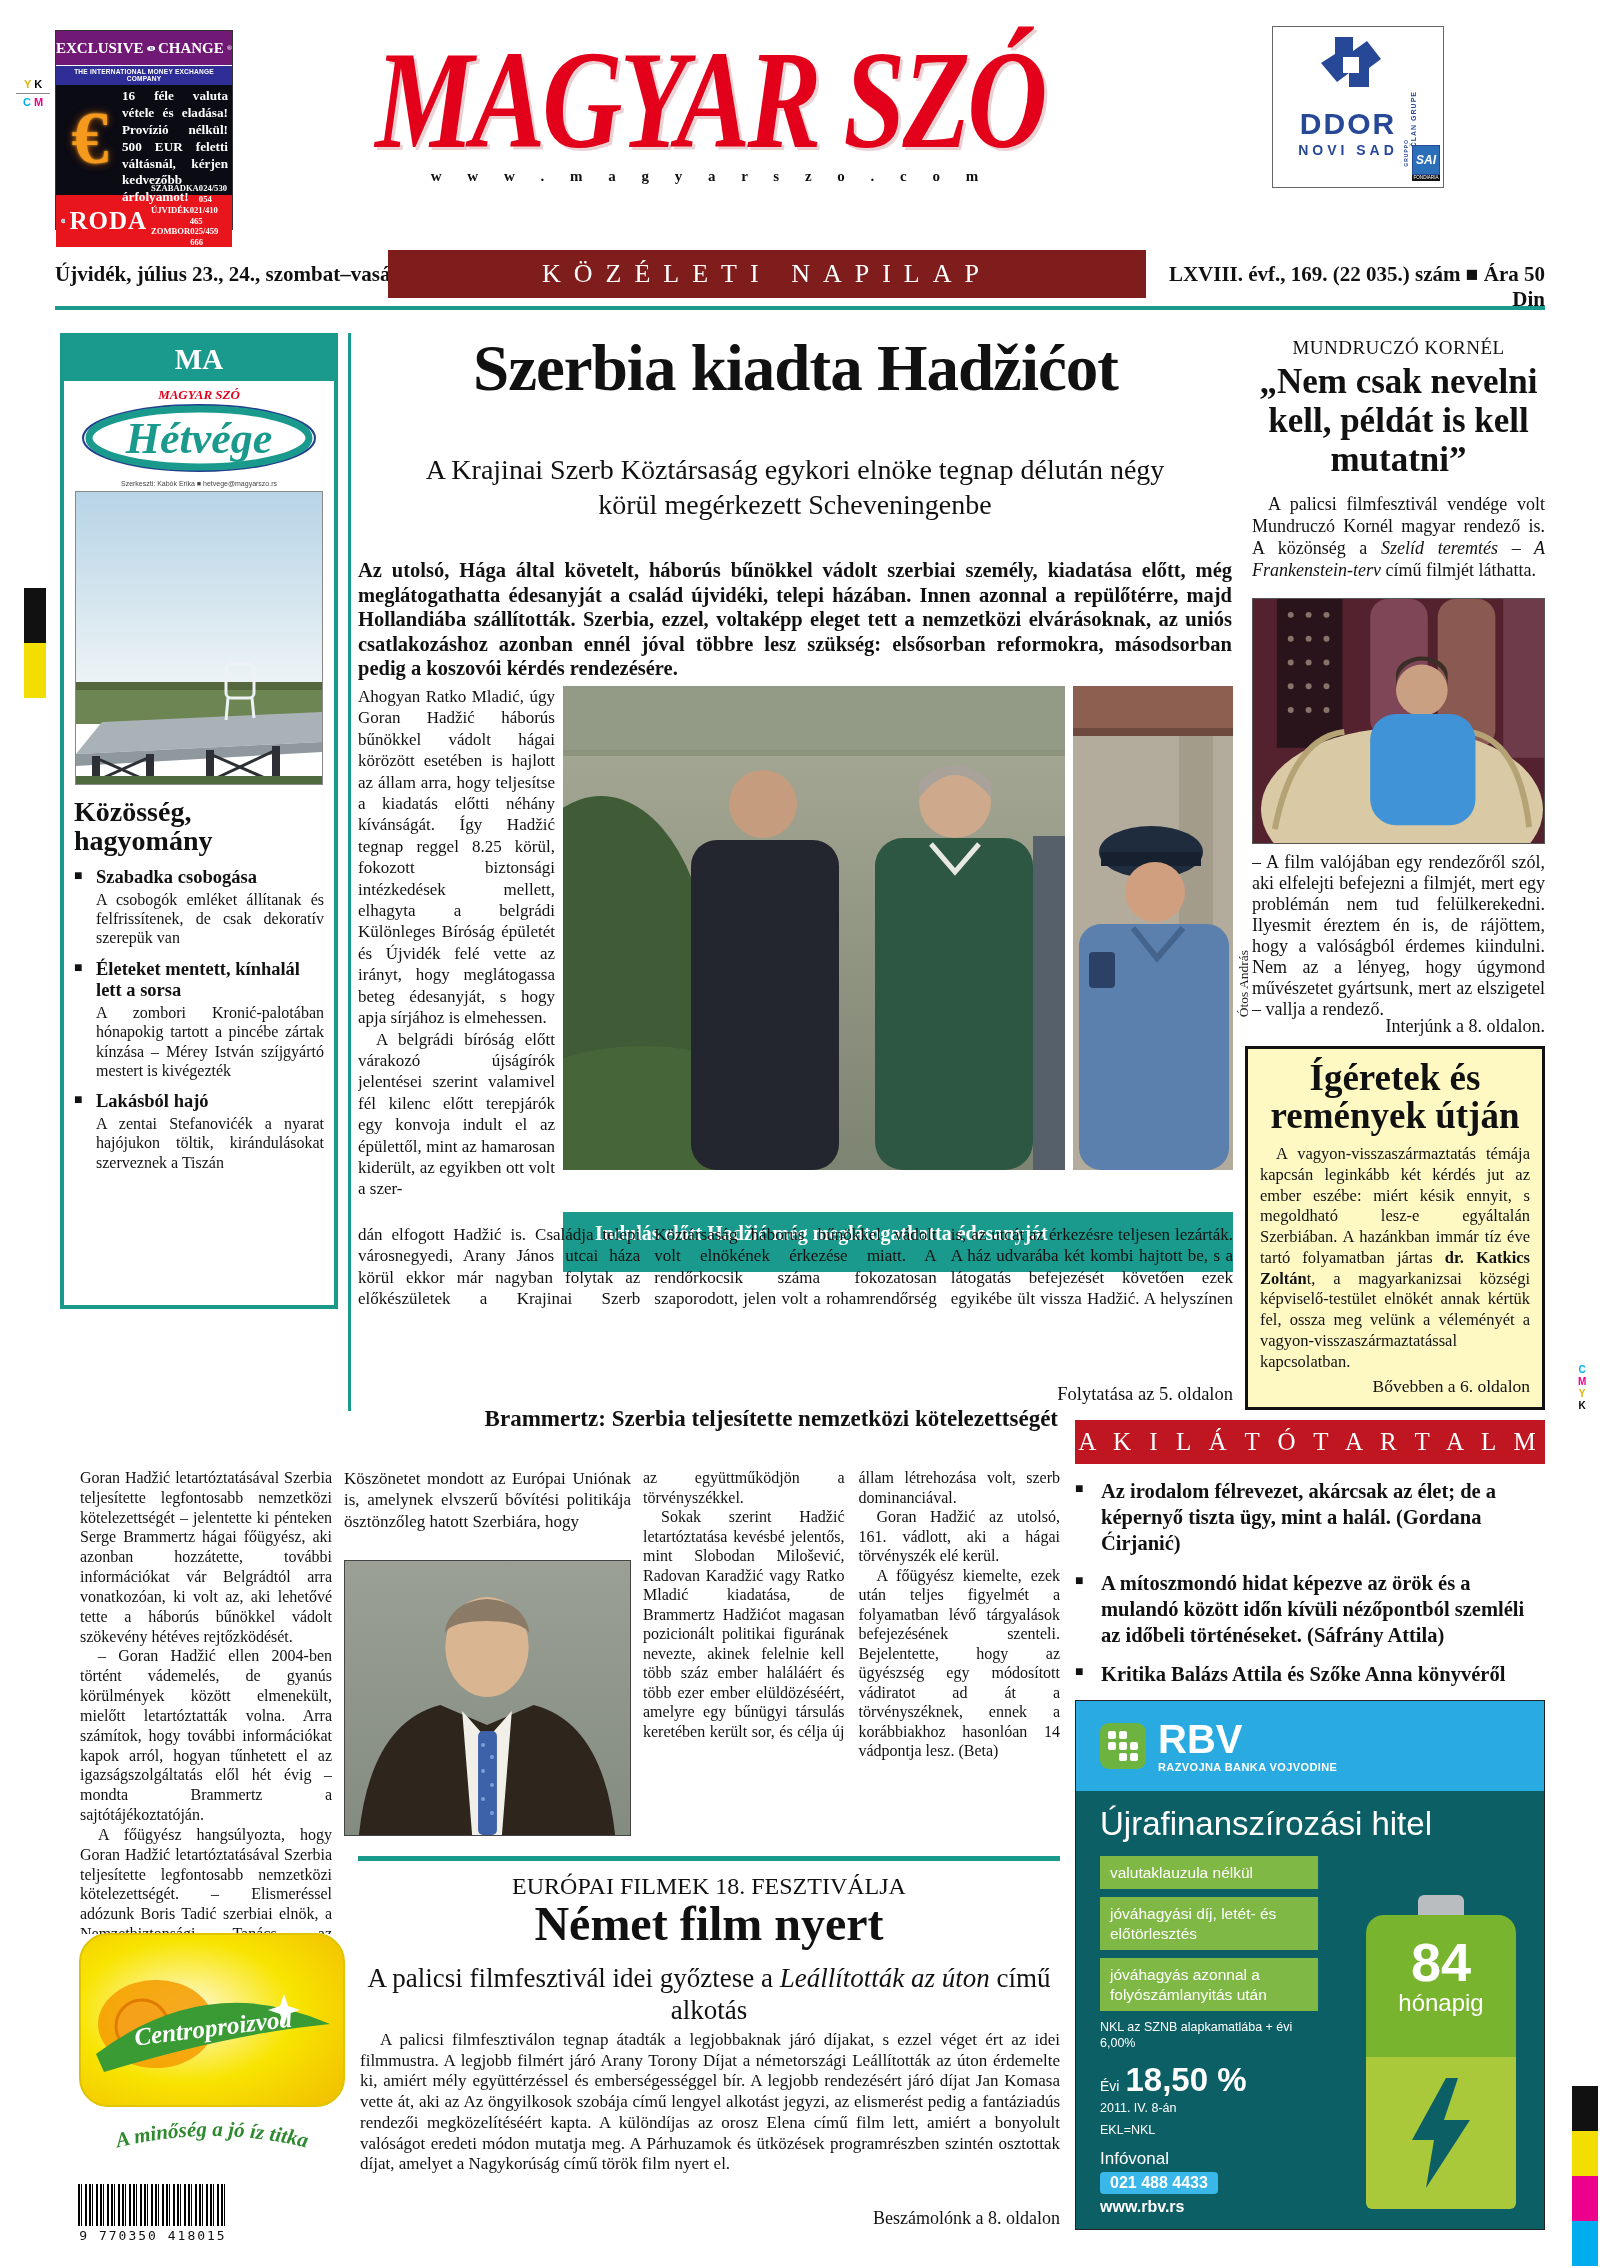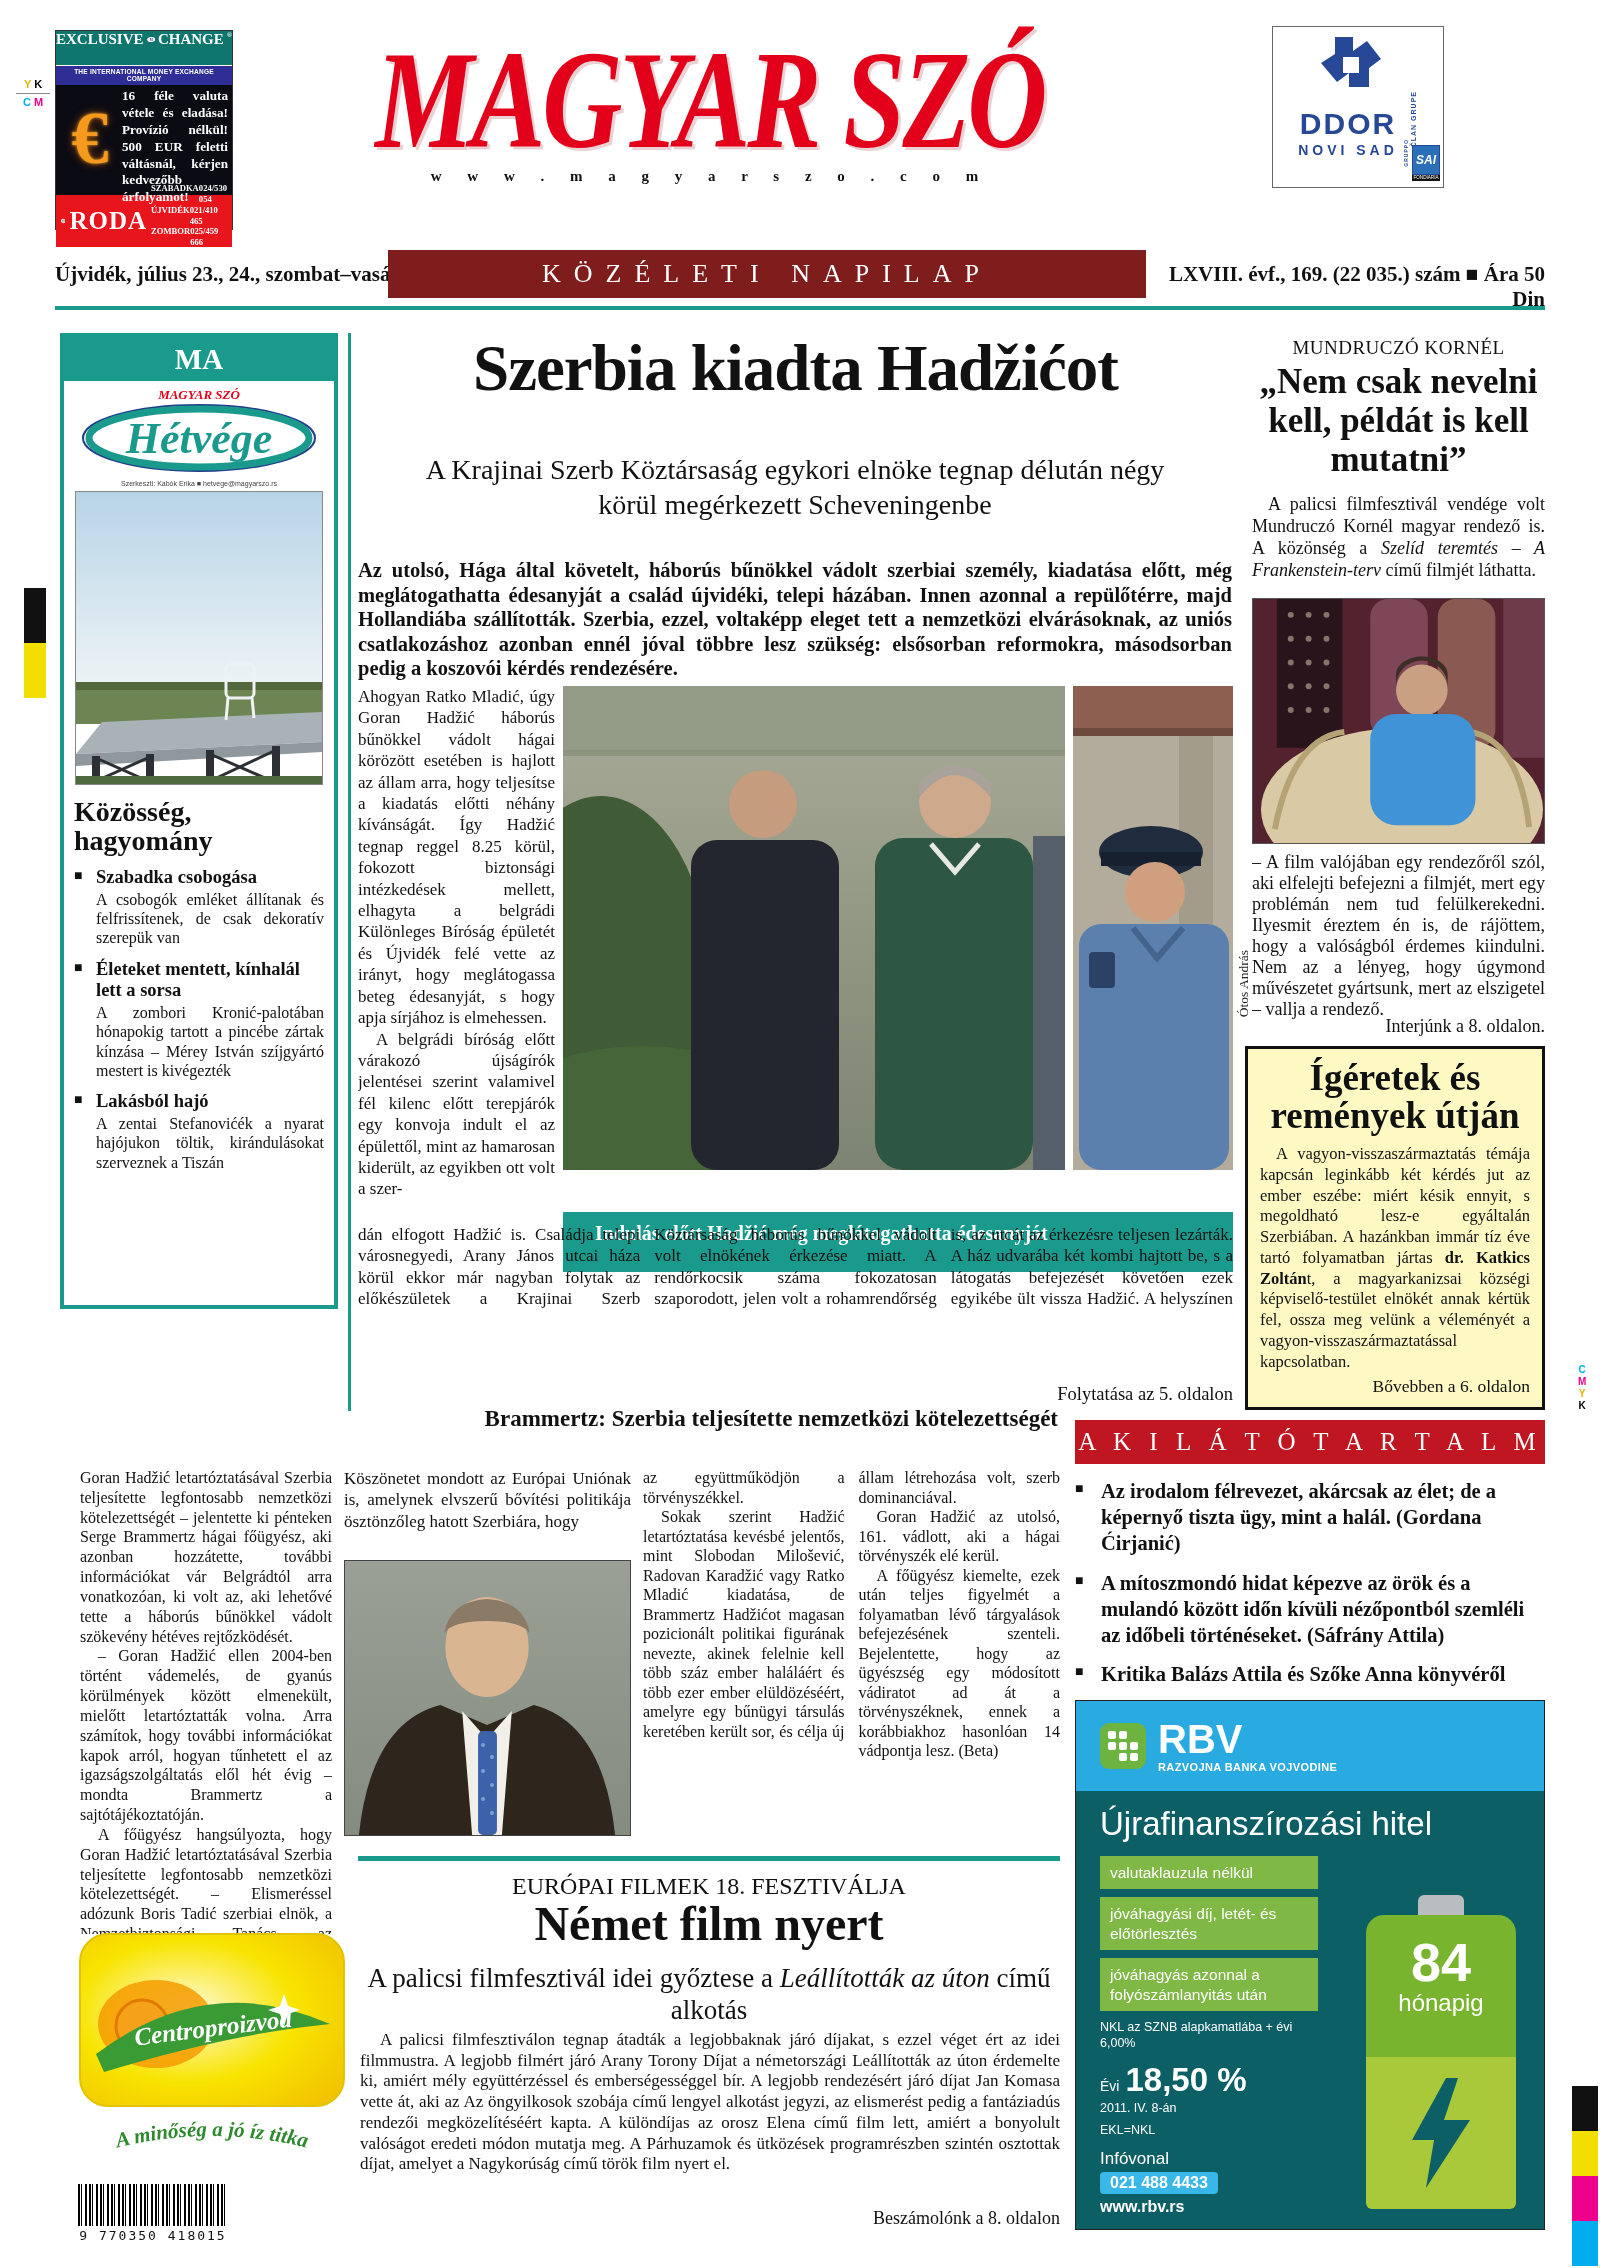--- a/index.html
+++ b/index.html
@@ -17,21 +17,21 @@
   .pm-tl hr{border:none;border-top:1px solid #888;margin:2px 0}
   .pm-left{left:24px;top:588px;width:22px}
   .pm-left i{display:block;height:55px}
   .pm-right-letters{left:1578px;top:1364px;font:bold 10px "Liberation Sans",sans-serif;line-height:12px;text-align:center}
   .pm-right{left:1572px;top:2086px;width:26px}
   .pm-right i{display:block;height:45px}
   .sqk{background:#111}.sqy{background:#f2de00}.sqm{background:#ec008c}.sqc{background:#00aeef}
 
   
   .ad-ex{left:55px;top:30px;width:178px;height:200px;border:1px solid #333;box-sizing:border-box}
-  .ex-top{background:#0f766e;color:#fff;height:34px;display:flex;justify-content:center;gap:3px;
+  .ex-top{background:#701a75;color:#fff;height:34px;display:flex;align-items:center;justify-content:center;gap:3px;
           font:bold 15px "Liberation Serif",serif}
   .ex-top sup{font-size:7px}
   .ex-sub{background:#2e2e96;border-top:1px solid #fff;color:#fff;font:bold 6.6px "Liberation Sans",sans-serif;
           text-align:center;padding:2px 0 3px;letter-spacing:.2px}
   .ex-body{background:#0b0b14;height:110px;display:flex;padding:3px 4px;box-sizing:border-box}
   .euro{font:bold 74px/100px "Liberation Serif",serif;color:#f59a1d;width:60px;text-align:center;
         text-shadow:0 0 8px #a34a00,0 0 3px #ffd24a}
   .ex-text{flex:1;color:#fff;font:bold 13.2px/1.28 "Liberation Serif",serif;text-align:justify;padding-left:2px}
   .ex-roda{background:#e8151d;height:52px;display:flex;align-items:center;gap:4px;padding:0 5px;box-sizing:border-box}
   .roda-name{color:#fff;font:bold 25px "Liberation Serif",serif;letter-spacing:1px}

